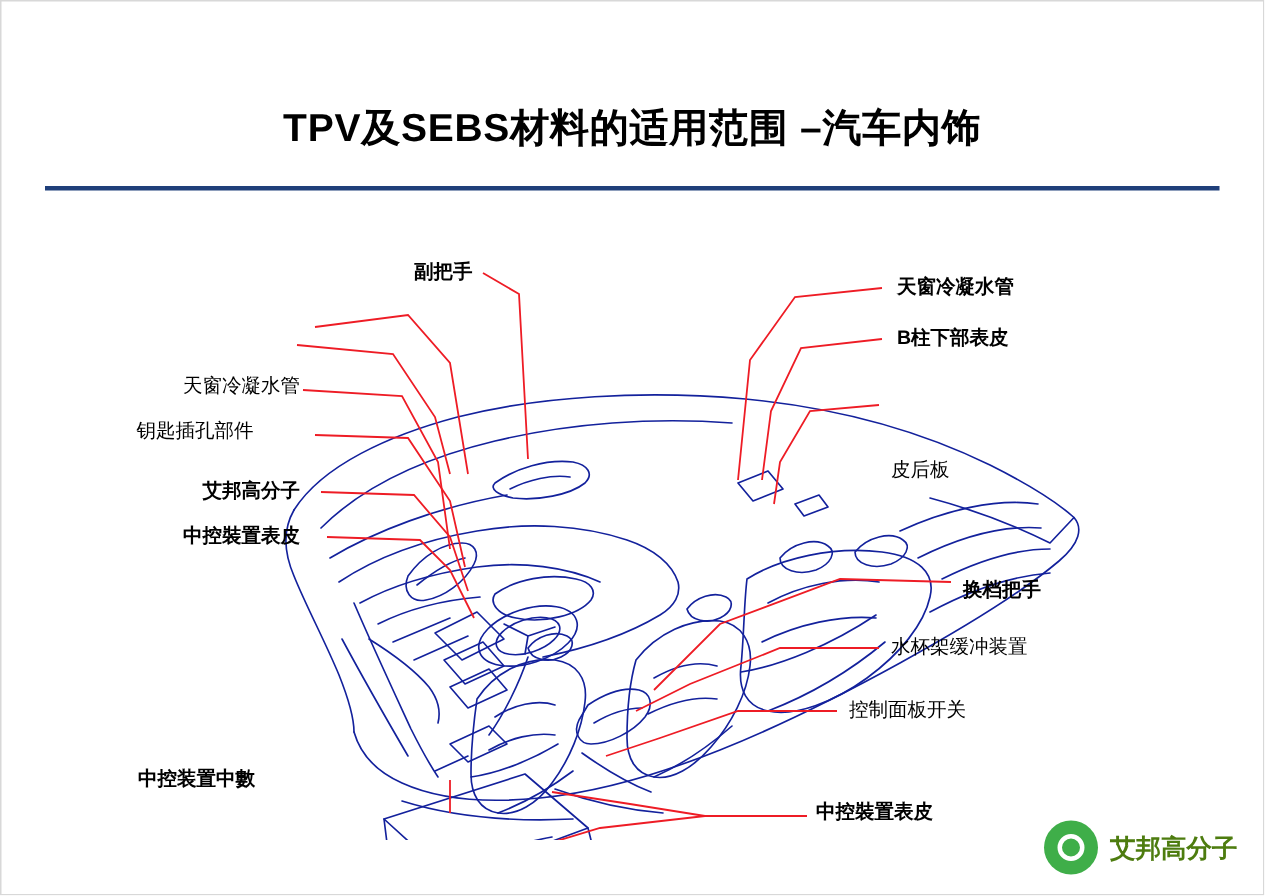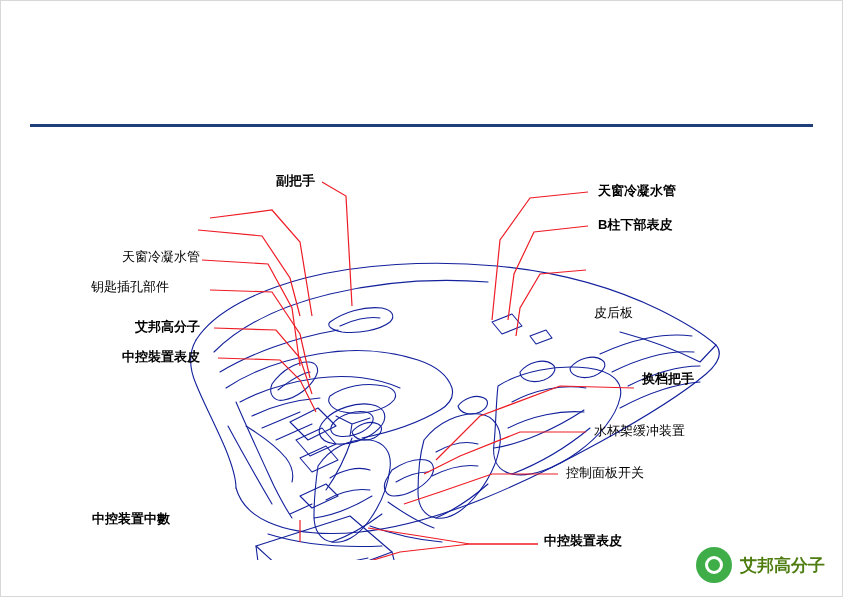--- a/index.html
+++ b/index.html
@@ -102,20 +102,21 @@
     color: #4d7c0f;
     font-weight: bold;
   }
 </style>
 </head>
 <body>
 
 <div id="slide">
   <div id="slide-frame"></div>
 
+  <div id="title">TPV及SEBS材料的适用范围 –汽车内饰</div>
   <div id="title-rule"></div>
 
   <div id="diagram-area">
 
     <svg id="car-svg" width="843" height="420" viewBox="0 0 843 420">
       <g fill="none" stroke="#13219c" stroke-width="1.1" stroke-linejoin="round" stroke-linecap="round">
 
         <path d="M196 200 C 215 170, 260 150, 305 138 C 360 124, 430 120, 497 126
                  C 560 132, 615 148, 660 170 C 690 185, 706 196, 716 205
                  L 700 222 C 680 212, 650 200, 620 192"></path>
@@ -242,21 +243,21 @@
     <div class="lbl r" style="left:60px; top:108px; width:140px;">天窗冷凝水管</div>
     <div class="lbl r" style="left:60px; top:138px; width:140px;text-align:center;">钥匙插孔部件</div>
     <div class="lbl bold r" style="left:48px; top:178px; width:152px;">艾邦高分子</div>
     <div class="lbl bold r" style="left:48px; top:208px; width:152px;">中控裝置表皮</div>
 
     <div class="lbl bold" style="left:276px; top:32px;">副把手</div>
 
     <div class="lbl bold" style="left:598px; top:42px;">天窗冷凝水管</div>
     <div class="lbl bold" style="left:598px; top:76px;">B柱下部表皮</div>
     <div class="lbl" style="left:594px; top:120px;margin-top:44px;">皮后板</div>
-    <div class="lbl bold" style="left:642px; top:230px;text-align:right;">换档把手</div>
+    <div class="lbl bold" style="left:642px; top:244px;text-align:right;">换档把手</div>
     <div class="lbl" style="left:594px; top:282px;">水杯架缓冲装置</div>
     <div class="lbl" style="left:566px; top:324px;">控制面板开关</div>
 
     <div class="lbl bold" style="left:92px; top:370px;">中控装置中數</div>
     <div class="lbl bold" style="left:544px; top:392px;">中控裝置表皮</div>
   </div>
 
   <div id="footer-badge">
     <div id="badge-logo"></div>
     <div id="badge-text">艾邦高分子</div>

